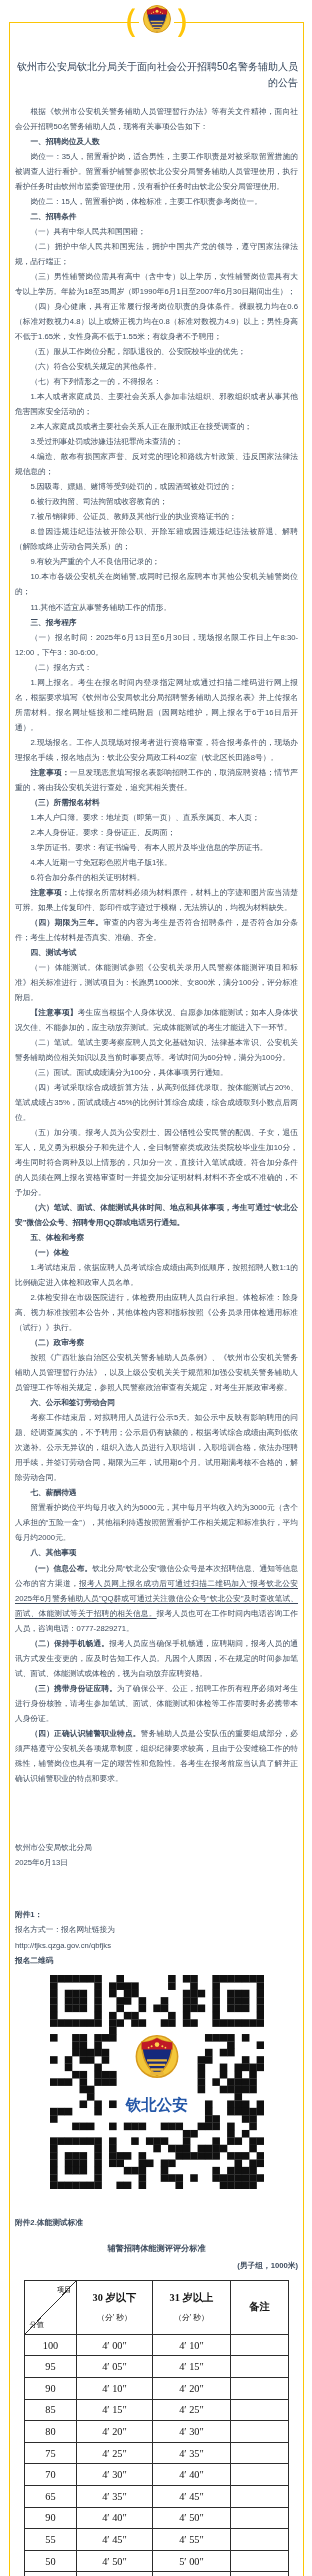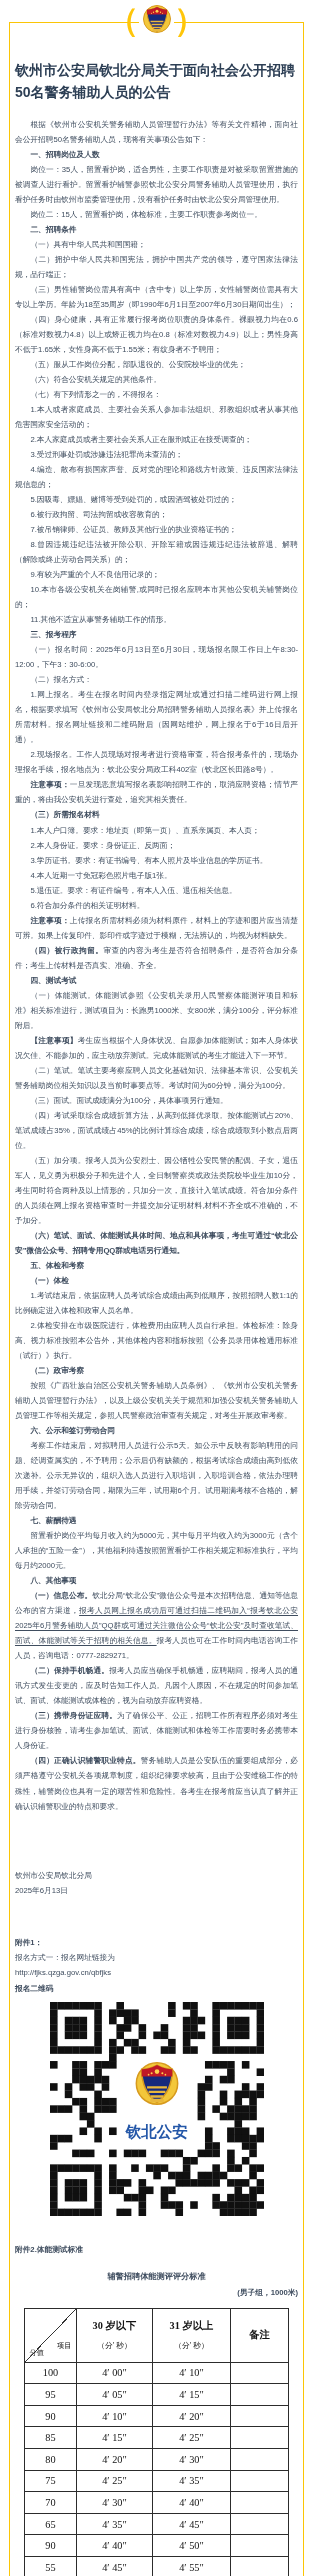--- a/index.html
+++ b/index.html
@@ -8,21 +8,21 @@
     font-family:"Liberation Sans",sans-serif;
   }
   .frame{
     margin:21.6px 8.8px 0;border:1px solid #fbc506;box-sizing:border-box;
     padding:36px 5.2px 10.3px;background:#fff;
   }
   .badge-band{position:absolute;top:2.1px;left:0;right:0;text-align:center;z-index:3;}
   .badge-band .paren{font-size:32px;font-weight:bold;color:#ffc60a;vertical-align:middle;line-height:36px;}
   .badge-band .badge-box{display:inline-block;background:#fff;padding:0 1.5px;vertical-align:middle;}
   .doc-title{
-    margin:0 0 13.4px;text-align:left;font-weight:bold;font-size:14px;line-height:1.6;color:#2d3f55;
+    margin:0 0 13.4px;text-align:right;font-weight:normal;font-size:10px;line-height:1.6;color:#2d3f55;
   }
   .blk{margin:0;font-size:7.7px;line-height:1.95;color:#3f4d5f;text-align:justify;}
   .blk.p,.blk.h,.note{text-indent:2em;}
   .blk.h{font-weight:bold;}
   .blk.sig,.blk.sig-top{text-align:left;text-indent:0;padding-right:15.5px;}
   .blk.sig-top{margin-top:54px;}
   span.b{font-weight:bold;}
   span.u{text-decoration:underline;text-underline-offset:2.1px;}
   .att-p{margin:0;font-size:7.7px;line-height:2.0;color:#3f4d5f;}
   .att1{margin-top:37px;}
@@ -40,21 +40,21 @@
     padding:0;height:20.6px;font-size:10.3px;font-weight:normal;
   }
   table.score thead th{height:53px;}
   .hl{font-weight:bold;font-size:10.3px;}
   .unit{font-size:7.7px;margin-top:8.2px;}
   th.corner{position:relative;}
   th.corner .diag{
     position:absolute;left:0;top:0;width:100%;height:100%;
     background:linear-gradient(to bottom right,transparent 49.5%,#333 49.5%,#333 50.6%,transparent 50.6%);
   }
-  th.corner .ctr{position:absolute;top:4.1px;right:4.6px;font-size:7.2px;margin-top:28px;}
+  th.corner .ctr{position:absolute;top:4.1px;right:4.6px;font-size:7.2px;}
   th.corner .cbl{position:absolute;bottom:4.1px;left:4.6px;font-size:7.2px;}
 </style>
 </head>
 <body>
 
 <svg width="0" height="0" style="position:absolute" aria-hidden="true">
   <defs>
     <symbol id="badgeSym" viewBox="0 0 64 64">
       <circle cx="32" cy="31" r="27" fill="#f3c73a"></circle>
       <circle cx="32" cy="31" r="27" fill="none" stroke="#d79a1e" stroke-width="2"></circle>
@@ -109,24 +109,23 @@
       <p class="blk p"><span>（一）报名时间：2025年6月13日至6月30日，现场报名限工作日上午8:30-12:00，下午3：30-6:00。</span></p>
       <p class="blk p"><span>（二）报名方式：</span></p>
       <p class="blk p"><span>1.网上报名。考生在报名时间内登录指定网址或通过扫描二维码进行网上报名，根据要求填写《钦州市公安局钦北分局招聘警务辅助人员报名表》并上传报名所需材料。报名网址链接和二维码附后（因网站维护，网上报名于6于16日后开通）。</span></p>
       <p class="blk p"><span>2.现场报名。工作人员现场对报考者进行资格审查，符合报考条件的，现场办理报名手续，报名地点为：钦北公安分局政工科402室（钦北区长田路8号）。</span></p>
       <p class="blk p"><span class="b">注意事项：</span><span>一旦发现恶意填写报名表影响招聘工作的，取消应聘资格；情节严重的，将由我公安机关进行查处，追究其相关责任。</span></p>
       <p class="blk h"><span>（三）所需报名材料</span></p>
       <p class="blk p"><span>1.本人户口簿。要求：地址页（即第一页）、直系亲属页、本人页；</span></p>
       <p class="blk p"><span>2.本人身份证。要求：身份证正、反两面；</span></p>
       <p class="blk p"><span>3.学历证书。要求：有证书编号、有本人照片及毕业信息的学历证书。</span></p>
       <p class="blk p"><span>4.本人近期一寸免冠彩色照片电子版1张。</span></p>
-      <p class="blk p"><span>5.退伍证。要求：有证件编号，有本人入伍、退伍相关信息。</span></p>
       <p class="blk p"><span>6.符合加分条件的相关证明材料。</span></p>
       <p class="blk p"><span class="b">注意事项：</span><span>上传报名所需材料必须为材料原件，材料上的字迹和图片应当清楚可辨。如果上传复印件、影印件或字迹过于模糊，无法辨认的，均视为材料缺失。</span></p>
-      <p class="blk p"><span class="b">（四）被行政拘留。</span><span>审查的内容为考生是否符合招聘条件，是否符合加分条件；考生上传材料是否真实、准确、齐全。</span></p>
+      <p class="blk p"><span class="b">（四）期限为三年。</span><span>审查的内容为考生是否符合招聘条件，是否符合加分条件；考生上传材料是否真实、准确、齐全。</span></p>
       <p class="blk h"><span>四、测试考试</span></p>
       <p class="blk p"><span>（一）体能测试。体能测试参照《公安机关录用人民警察体能测评项目和标准》相关标准进行，测试项目为：长跑男1000米、女800米，满分100分，评分标准附后。</span></p>
       <p class="blk p"><span class="b">【注意事项】</span><span>考生应当根据个人身体状况、自愿参加体能测试；如本人身体状况欠佳、不能参加的，应主动放弃测试。完成体能测试的考生才能进入下一环节。</span></p>
       <p class="blk p"><span>（二）笔试。笔试主要考察应聘人员文化基础知识、法律基本常识、公安机关警务辅助岗位相关知识以及当前时事要点等。考试时间为60分钟，满分为100分。</span></p>
       <p class="blk p"><span>（三）面试。面试成绩满分为100分，具体事项另行通知。</span></p>
       <p class="blk p"><span>（四）考试采取综合成绩折算方法，从高到低择优录取。按体能测试占20%、笔试成绩占35%，面试成绩占45%的比例计算综合成绩，综合成绩取到小数点后两位。</span></p>
       <p class="blk p"><span>（五）加分项。报考人员为公安烈士、因公牺牲公安民警的配偶、子女，退伍军人，见义勇为积极分子和先进个人，全日制警察类或政法类院校毕业生加10分，考生同时符合两种及以上情形的，只加分一次，直接计入笔试成绩。符合加分条件的人员须在网上报名资格审查时一并提交加分证明材料,材料不齐全或不准确的，不予加分。</span></p>
       <p class="blk h"><span>（六）笔试、面试、体能测试具体时间、地点和具体事项，考生可通过“钦北公安”微信公众号、招聘专用QQ群或电话另行通知。</span></p>
       <p class="blk h"><span>五、体检和考察</span></p>
       <p class="blk h"><span>（一）体检</span></p>

